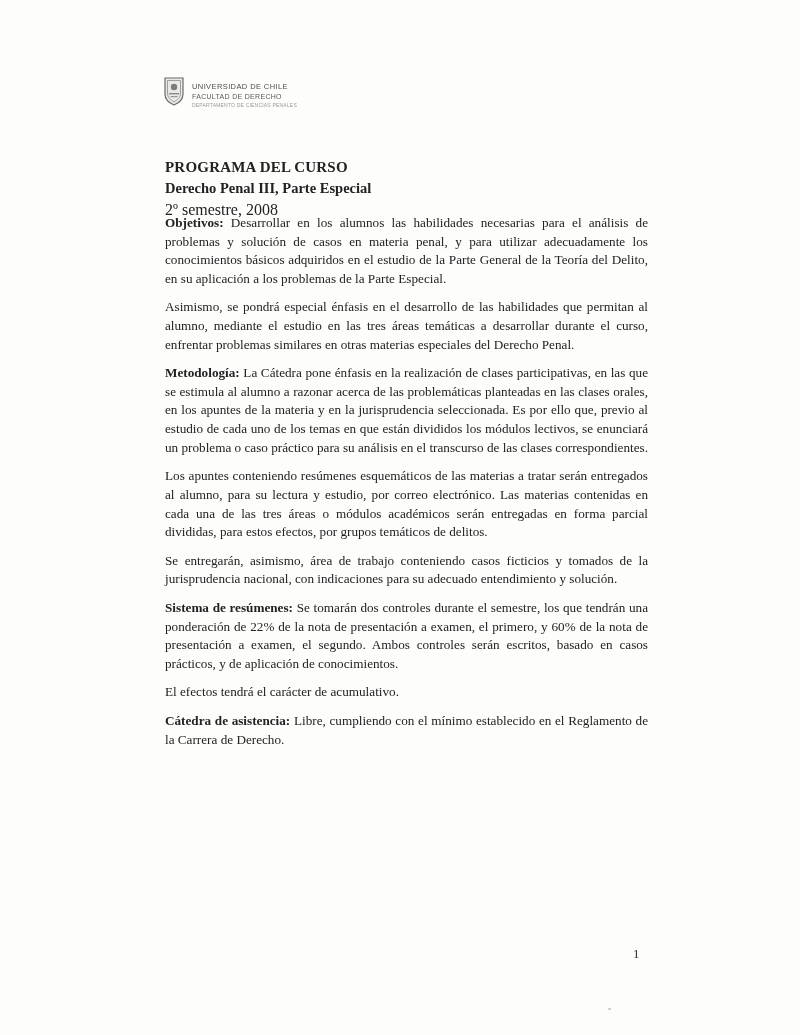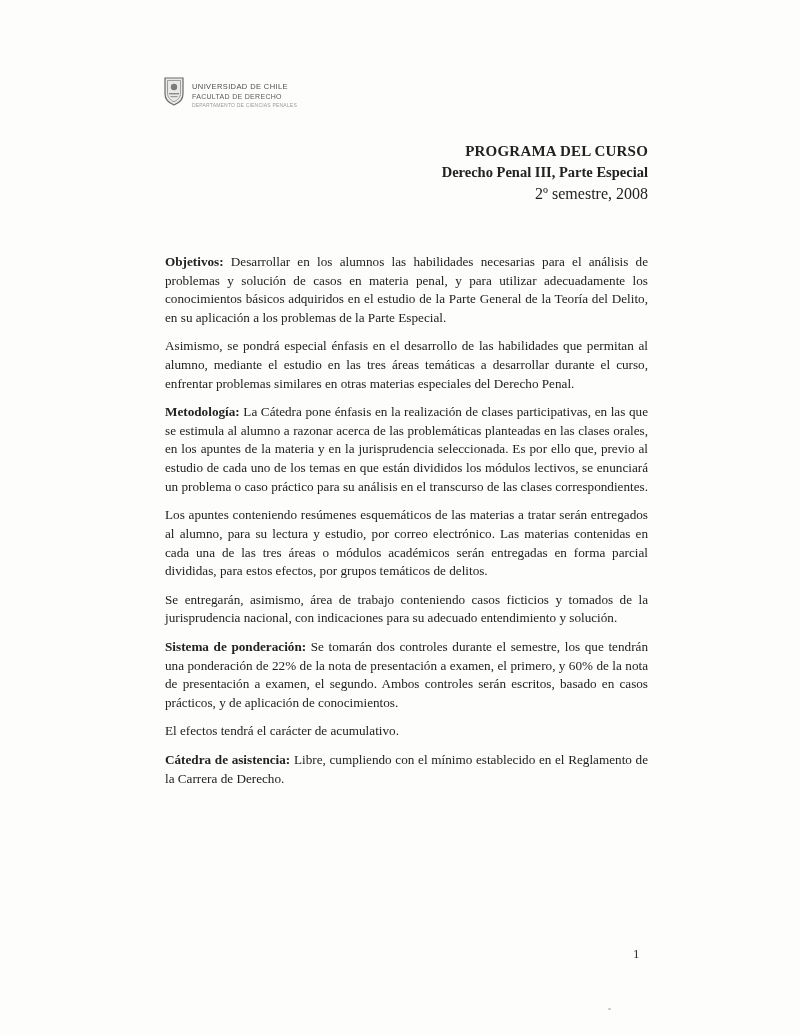--- a/index.html
+++ b/index.html
@@ -35,40 +35,39 @@
     line-height: 1.35;
   }
   .lh1 { font-size: 7.5px; letter-spacing: 0.4px; color: #4d4d4d; }
   .lh2 { font-size: 7px;   letter-spacing: 0.3px; color: #5a5a5a; }
   .lh3 { font-size: 5px;   letter-spacing: 0.2px; color: #9a9a9a; }
 
   
   .title-block {
     position: absolute;
     left: 165px;
-    top: 141px;
+    top: 157px;
     width: 483px;
-    text-align: right;
+    text-align: left;
     line-height: 1.42;
     font-family: Liberation Serif, serif;
   }
   .title-1 { font-size: 15px;   font-weight: bold; letter-spacing: 0.2px; }
   .title-2 { font-size: 14.5px; font-weight: bold; }
   .title-3 { font-size: 16px; font-weight: normal; }
 
   
   .body-text {
     position: absolute;
     left: 165px;
     top: 214px;
     width: 483px;
     font-size: 13.2px;
     line-height: 1.41;
     text-align: justify;
-    margin-top: 39px;
   }
   .body-text p {
     margin: 0 0 10px 0;
   }
   .body-text strong { font-weight: bold; }
 
   
   .page-number {
     position: absolute;
     left: 633px;
@@ -122,21 +121,21 @@
 
     <p><strong></strong><span>Asimismo, se pondrá especial énfasis en el desarrollo de las habilidades que permitan al alumno, mediante el estudio en las tres áreas temáticas a desarrollar durante el curso, enfrentar problemas similares en otras materias especiales del Derecho Penal.</span></p>
 
     <p><strong>Metodología: </strong><span>La Cátedra pone énfasis en la realización de clases participativas, en las que se estimula al alumno a razonar acerca de las problemáticas planteadas en las clases orales, en los apuntes de la materia y en la jurisprudencia seleccionada. Es por ello que, previo al estudio de cada uno de los temas en que están divididos los módulos lectivos, se enunciará un problema o caso práctico para su análisis en el transcurso de las clases correspondientes.</span></p>
 
     <p><strong></strong><span>Los apuntes conteniendo resúmenes esquemáticos de las materias a tratar serán entregados al alumno, para su lectura y estudio, por correo electrónico. Las materias contenidas en cada una de las tres áreas o módulos académicos serán entregadas en forma parcial divididas, para estos efectos, por grupos temáticos de delitos.</span></p>
 
     <p><strong></strong><span>Se entregarán, asimismo, área de trabajo conteniendo casos ficticios y tomados de la jurisprudencia nacional, con indicaciones para su adecuado entendimiento y solución.</span></p>
 
 
-    <p><strong>Sistema de ponderación: </strong><span>Se tomarán dos controles durante el semestre, los que tendrán una ponderación de 22% de la nota de presentación a examen, el primero, y 60% de la nota de presentación a examen, el segundo. Ambos controles serán escritos, basado en casos prácticos, y de aplicación de conocimientos.</span></p>
+    <p><strong>Sistema de resúmenes: </strong><span>Se tomarán dos controles durante el semestre, los que tendrán una ponderación de 22% de la nota de presentación a examen, el primero, y 60% de la nota de presentación a examen, el segundo. Ambos controles serán escritos, basado en casos prácticos, y de aplicación de conocimientos.</span></p>
 
     <p><strong></strong><span>El efectos tendrá el carácter de acumulativo.</span></p>
 
     <p><strong>Cátedra de asistencia: </strong><span>Libre, cumpliendo con el mínimo establecido en el Reglamento de la Carrera de Derecho.</span></p>
   </main>
 
   <div class="page-number">1</div>
 
   <div class="scan-dot"></div>
 

